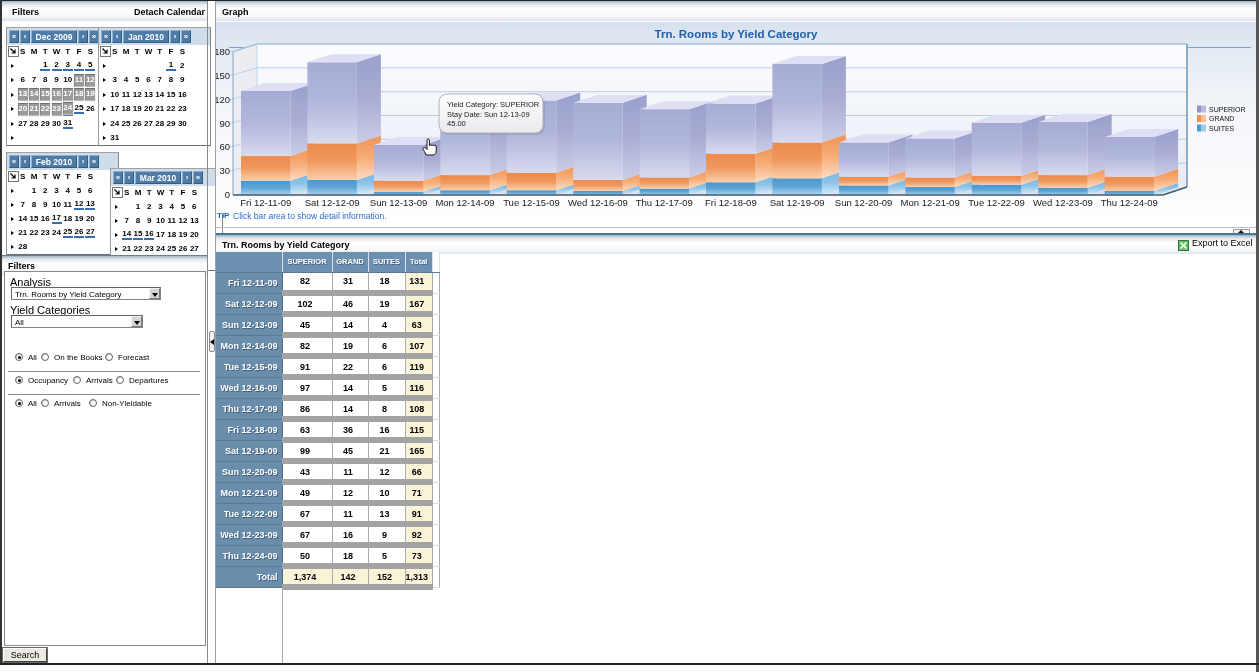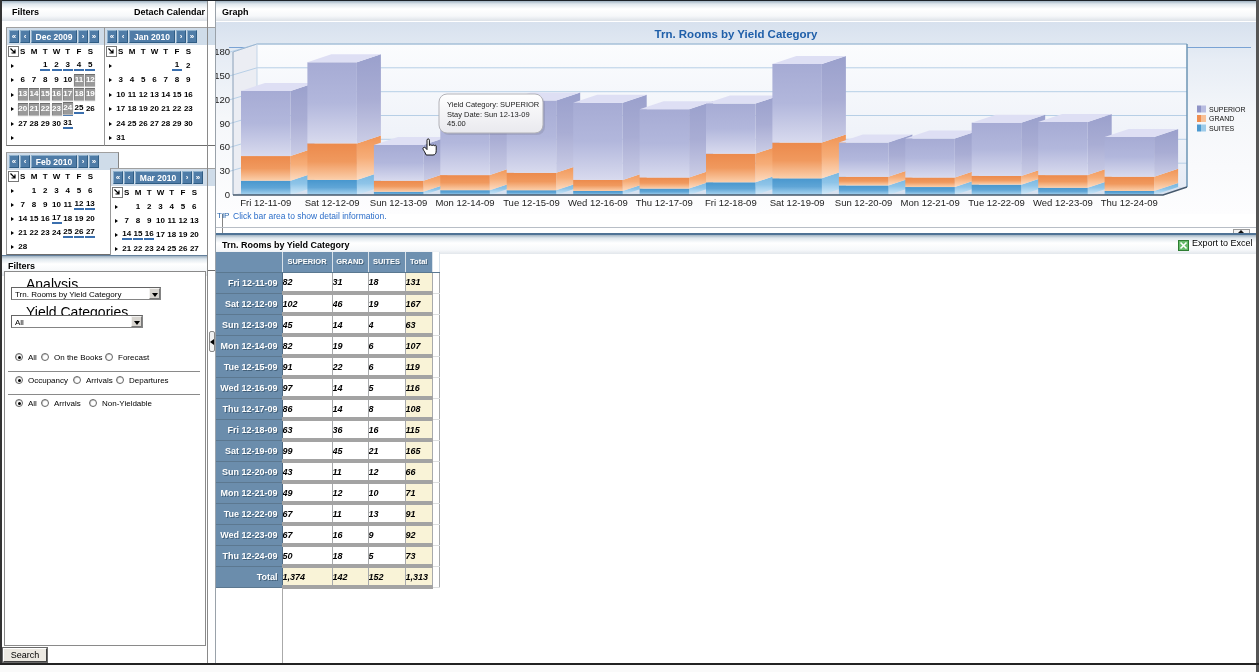--- a/index.html
+++ b/index.html
@@ -17,37 +17,37 @@
 .caltab tr.dow td { height:13px !important; }
 .caltab6 td { height:14.5px; }
 .caltab5 td { height:14.2px; }
 .caltab td.ac { width:9px; }
 .wicon { display:inline-block; width:11px; height:11px; border:1px solid #777; background:#fff; line-height:7px; }
 .arr { display:inline-block; width:0; height:0; border-left:3.5px solid #000; border-top:2.5px solid transparent; border-bottom:2.5px solid transparent; }
 .caltab td.sel { padding:0; }
 .sb { display:inline-block; width:10px; height:12px; line-height:12px; background:#9a9a9a; color:#fff; box-shadow:inset 0 1px 0 #6f6f6f, inset 1px 0 0 #858585, 0 1px 1px #bbb; }
 .ul { display:inline-block; min-width:10px; border-bottom:2px solid #3a6fae; }
 
-.flab { position:absolute; font-size:14px; color:#000;margin-left:16px; }
+.flab { position:absolute; font-size:11px; color:#000; }
 .dd { position:absolute; background:#fff; border:1px solid #848484; border-top-color:#646464; border-left-color:#646464; font-size:8px; }
 .dd .t { position:absolute; left:3px; top:2px; }
 .dd .b { position:absolute; right:0; top:0; bottom:0; width:11px; background:#d8d5d0; border:1px solid; border-color:#f4f3f1 #7a7a7a #7a7a7a #f4f3f1; }
 .dd .b i { position:absolute; left:2px; top:4px; width:0; height:0; border-top:4px solid #000; border-left:3px solid transparent; border-right:3px solid transparent; }
 .radio { position:absolute; width:8px; height:8px; border-radius:50%; border:1px solid #666; background:#fff; box-shadow:inset 0.5px 0.5px 1px #aaa; }
 .radio.on:after { content:""; position:absolute; left:2px; top:2px; width:3px; height:3px; border-radius:50%; background:#000; }
 .rlab { position:absolute; font-size:8px; color:#000; }
 .sep { position:absolute; left:8px; width:192px; border-top:1px solid #8a8a8a; }
 
 .grid { position:absolute; left:216px; top:252px; border-collapse:collapse; table-layout:fixed; }
 .grid td { height:21px; font-size:9px; overflow:hidden; }
 .grid tr.gh td { height:20px; background:#6e90b0; color:#fff; font-weight:bold; font-size:7.5px; text-align:center;
   text-shadow:1px 1px 0 #46647e; border-right:1px solid #d9e2ea; border-bottom:1px solid #5a7890; }
 .grid td.rl { background:#6b8dac; color:#fff; font-weight:bold; text-align:right; padding-right:4px;
   text-shadow:1px 1px 0 #42607a; border-bottom:1px solid #5c7890; border-right:1px solid #4e6b85; }
-.grid td.d { background:#fff; color:#000; font-weight:bold; text-align:left; padding-right:4px; border-right:1px solid #a8aaac; border-bottom:4px solid #a3a3a3;font-style:italic; }
+.grid td.d { background:#fff; color:#000; font-weight:bold; text-align:center; padding-right:4px; border-right:1px solid #a8aaac; border-bottom:6px solid #a3a3a3; }
 .grid td.tc { background:#f9f3d7; }
 .grid td.fc { background:#fff; border-right:1px solid #a8aaac; border-bottom:1px solid #dcdedf; }
 .grid tr.gh td.fc { background:#fff; border-bottom:1px solid #5a7890; }
 </style></head>
 <body>
 
 <div class="phead" style="left:0;top:0;width:208px"></div>
 <div class="ptitle" style="left:12px">Filters</div>
 <div class="ptitle" style="left:134px">Detach Calendar</div>
 <div class="cal" style="left:6px;top:27px">
@@ -122,21 +122,21 @@
           <td></td>
           <td></td>
           <td></td>
           <td></td>
           <td></td>
           <td></td>
         </tr>
       </tbody>
     </table>
   </div>
-<div class="cal" style="left:104px;top:27px">
+<div class="cal" style="left:98px;top:27px">
     <div class="calhead"><span class="cb" style="width:10px">«</span><span class="cb" style="width:10px">‹</span><span class="cb cbm">Jan 2010</span><span class="cb" style="width:10px">›</span><span class="cb" style="width:10px">»</span></div>
     <table class="caltab caltab6" cellspacing="0" cellpadding="0">
       <tbody>
         <tr class="dow">
           <td class="ac"><span class="wicon"><svg width="9" height="9">
                 <path d="M1.5 1.5 L6 6 M6 2.5 L6 6 L2.5 6" stroke="#000" stroke-width="1.2" fill="none"></path>
               </svg></span></td>
           <td>S</td>
           <td>M</td>
           <td>T</td>
@@ -594,21 +594,21 @@
     <text x="993" y="108.7" font-family="Liberation Sans,sans-serif" font-size="7" fill="#111">SUITES</text>
     <rect x="225" y="74" width="104" height="39" rx="8" fill="#00000018"></rect>
     <rect x="223" y="72" width="104" height="39" rx="8" fill="url(#ttg)" stroke="#b2b2b8" stroke-width="1"></rect>
     <text x="231" y="85" font-family="Liberation Sans,sans-serif" font-size="7.5" fill="#222">Yield Category: SUPERIOR</text>
     <text x="231" y="94.5" font-family="Liberation Sans,sans-serif" font-size="7.5" fill="#222">Stay Date: Sun 12-13-09</text>
     <text x="231" y="104" font-family="Liberation Sans,sans-serif" font-size="7.5" fill="#222">45.00</text>
     <g transform="translate(206,116)">
       <path d="M4.2 17 L2.6 13.8 C1.2 11.6 0.4 10.4 1.4 9.6 C2.2 9 3.2 9.4 4 10.4 L5 11.6 L5 2.2 C5 0.4 7.4 0.4 7.4 2.2 L7.4 7.4 L8 7.4 C8 6.6 9.8 6.6 9.8 7.5 L10.4 7.5 C10.4 6.8 12.1 6.8 12.1 7.7 L12.6 7.7 C12.7 7.1 14.2 7.1 14.2 8 L14.2 12.6 C14.2 15 13.4 17 11 17 Z" fill="#fff" stroke="#000" stroke-width="0.9"></path>
     </g>
   </svg>
-<div class="abs" style="left:217px;top:211px;font-size:8px;font-weight:normal;color:#1f5fa9">TIP</div>
+<div class="abs" style="left:217px;top:211px;font-size:8px;font-weight:bold;color:#1f5fa9">TIP</div>
 <div class="abs" style="left:233px;top:211px;font-size:8.5px;color:#2a6cc8">Click bar area to show detail information.</div>
 <div class="abs" style="left:216px;top:227px;width:1043px;height:1px;background:#b8bec6"></div>
 
 <div class="abs" style="left:1233px;top:229px;width:17px;height:5px;border:1px solid #9a9a9a;background:#f4f4f4"></div>
 <div class="abs" style="left:1238px;top:230px;width:0;height:0;border-bottom:3px solid #111;border-left:3.5px solid transparent;border-right:3.5px solid transparent"></div>
 <div class="phead" style="left:216px;top:233px;width:1043px;border-top:2px solid #4f7396"></div>
 <div class="ptitle" style="left:222px;top:240px">Trn. Rooms by Yield Category</div>
 <div class="abs" style="left:1178px;top:237px;width:11px;height:11px"><svg width="11" height="11">
       <rect x="0" y="0" width="11" height="11" fill="#2e7d32"></rect>
       <rect x="1" y="1" width="9" height="9" fill="#66bb6a"></rect>

